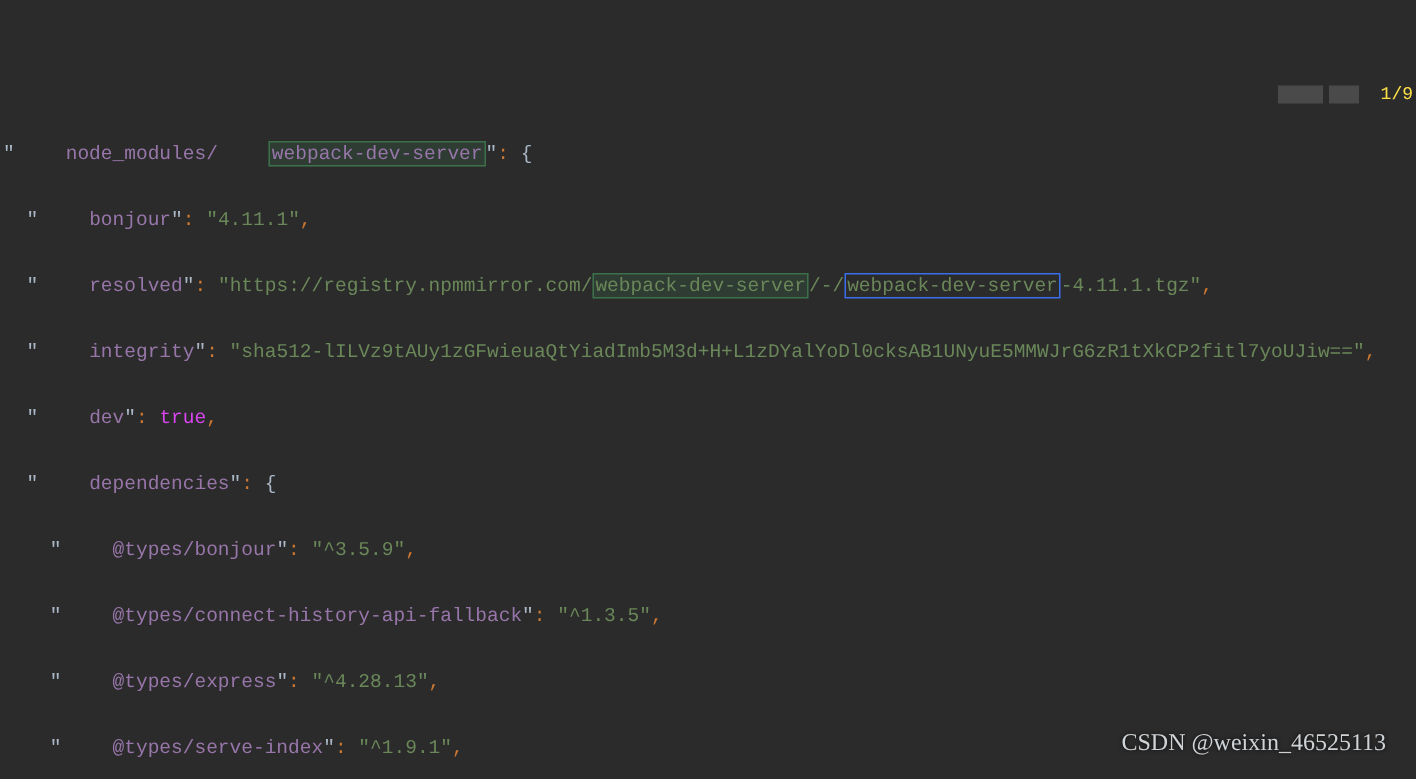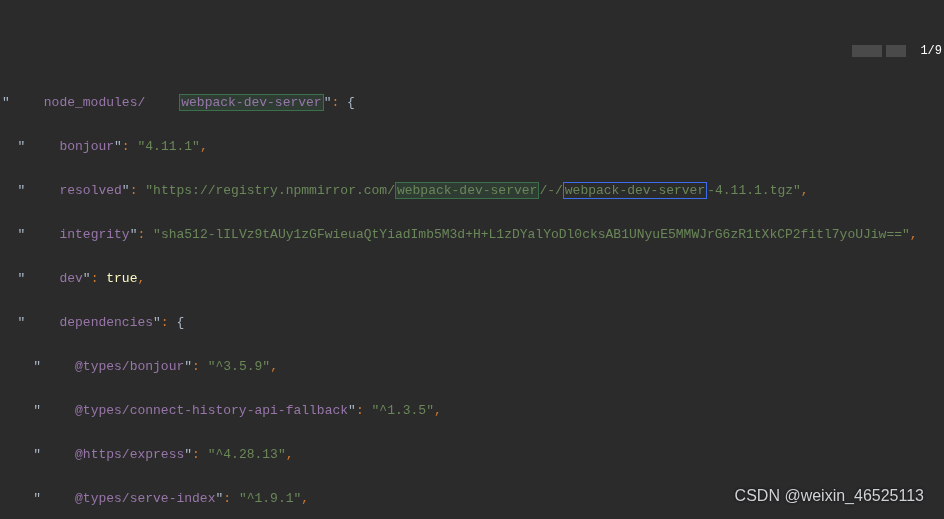--- a/index.html
+++ b/index.html
@@ -16,71 +16,71 @@
     position: relative;
     padding-top: 4px;
   }
   .line { padding-left: 2px; }
   .key { color: #9876aa; margin-left: 34px; }
   .colon { color: #cc7832; }
   .str { color: #6a8759; }
   .punc { color: #cc7832; }
   .brace { color: #a9b7c6; }
   .url { color: #6a8759; }
-  .bool { color: #fef9c3; }
+  .bool { color: #d946ef; }
   .white { color: #a9b7c6; }
   .sel-green {
     border: 1px solid #3c704b;
     background: rgba(60,112,75,0.25);
     padding: 0 1px;
   }
   .sel-blue {
     border: 1px solid #3b6eea;
     padding: 0 1px;
   }
   .search-info {
     position: absolute;
-    top: 40px;
+    top: 52px;
     right: 2px;
-    color: #ffffff;
+    color: #fde047;
     font-size: 12px;
     text-align: center;
   }
   .search-info .gray1, .search-info .gray2 {
     display: inline-block;
     height: 12px;
     background: #4a4a4a;
     vertical-align: middle;
   }
   .search-info .gray1 { width: 30px; }
   .search-info .gray2 { width: 20px; margin-left: 4px; }
   .watermark {
     position: absolute;
     right: 20px;
     bottom: 12px;
     color: #cfd3d6;
-    font-family: Liberation Sans, sans-serif;
+    font-family: Liberation Serif, serif;
     font-size: 16px;
     text-shadow: 0 0 3px rgba(0,0,0,0.8);
   }
 </style>
 </head>
 <body>
 
 
 
 <div class="line"><span class="white">"</span><span class="key">node_modules/</span><span class="key sel-green">webpack-dev-server</span><span class="white">"</span><span class="colon">:</span> <span class="brace">{</span></div>
 <div class="line">  <span class="white">"</span><span class="key">bonjour</span><span class="white">"</span><span class="colon">:</span> <span class="str">"<span>4.11.1</span>"</span><span class="punc">,</span></div>
 <div class="line">  <span class="white">"</span><span class="key">resolved</span><span class="white">"</span><span class="colon">:</span> <span class="str">"</span><span class="url"><span>https://registry.npmmirror.com/</span><span class="sel-green">webpack-dev-server</span><span>/-/</span><span class="sel-blue">webpack-dev-server</span><span>-4.11.1.tgz</span></span><span class="str">"</span><span class="punc">,</span></div>
 <div class="line">  <span class="white">"</span><span class="key">integrity</span><span class="white">"</span><span class="colon">:</span> <span class="str">"<span>sha512-lILVz9tAUy1zGFwieuaQtYiadImb5M3d+H+L1zDYalYoDl0cksAB1UNyuE5MMWJrG6zR1tXkCP2fitl7yoUJiw==</span>"</span><span class="punc">,</span></div>
 <div class="line">  <span class="white">"</span><span class="key">dev</span><span class="white">"</span><span class="colon">:</span> <span class="bool">true</span><span class="punc">,</span></div>
 <div class="line">  <span class="white">"</span><span class="key">dependencies</span><span class="white">"</span><span class="colon">:</span> <span class="brace">{</span></div>
 <div class="line">    <span class="white">"</span><span class="key">@types/bonjour</span><span class="white">"</span><span class="colon">:</span> <span class="str">"<span>^3.5.9</span>"</span><span class="punc">,</span></div>
 <div class="line">    <span class="white">"</span><span class="key">@types/connect-history-api-fallback</span><span class="white">"</span><span class="colon">:</span> <span class="str">"<span>^1.3.5</span>"</span><span class="punc">,</span></div>
-<div class="line">    <span class="white">"</span><span class="key">@https/express</span><span class="white">"</span><span class="colon">:</span> <span class="str">"<span>^4.28.13</span>"</span><span class="punc">,</span></div>
+<div class="line">    <span class="white">"</span><span class="key">@types/express</span><span class="white">"</span><span class="colon">:</span> <span class="str">"<span>^4.28.13</span>"</span><span class="punc">,</span></div>
 <div class="line">    <span class="white">"</span><span class="key">@types/serve-index</span><span class="white">"</span><span class="colon">:</span> <span class="str">"<span>^1.9.1</span>"</span><span class="punc">,</span></div>
 
 
 
 
 
 
 
 
 

